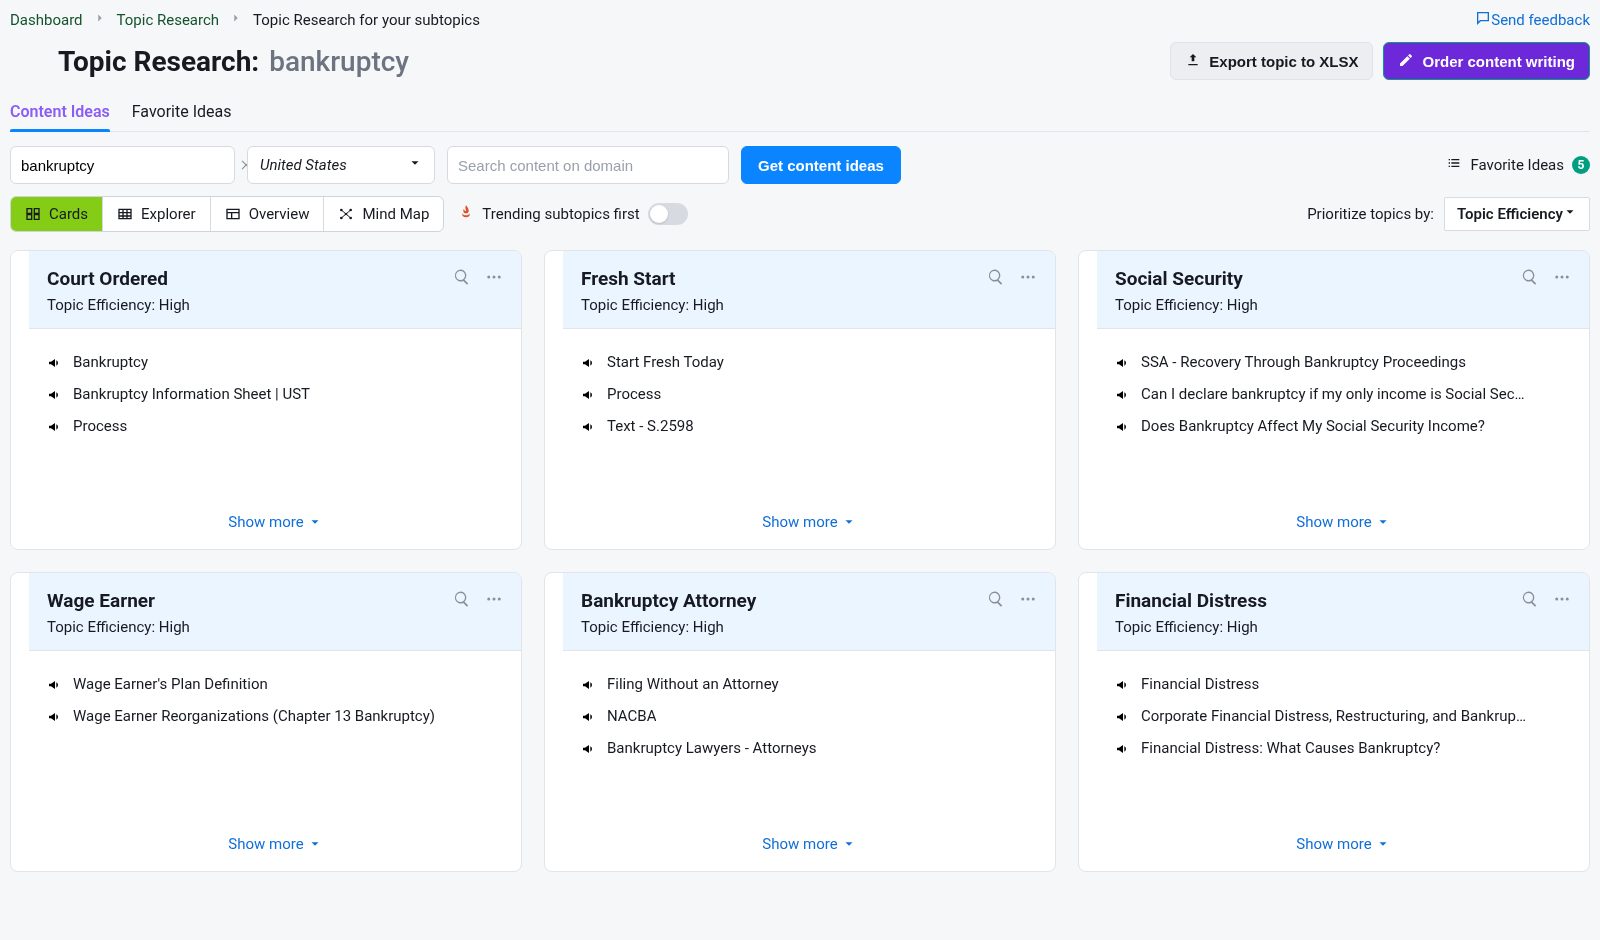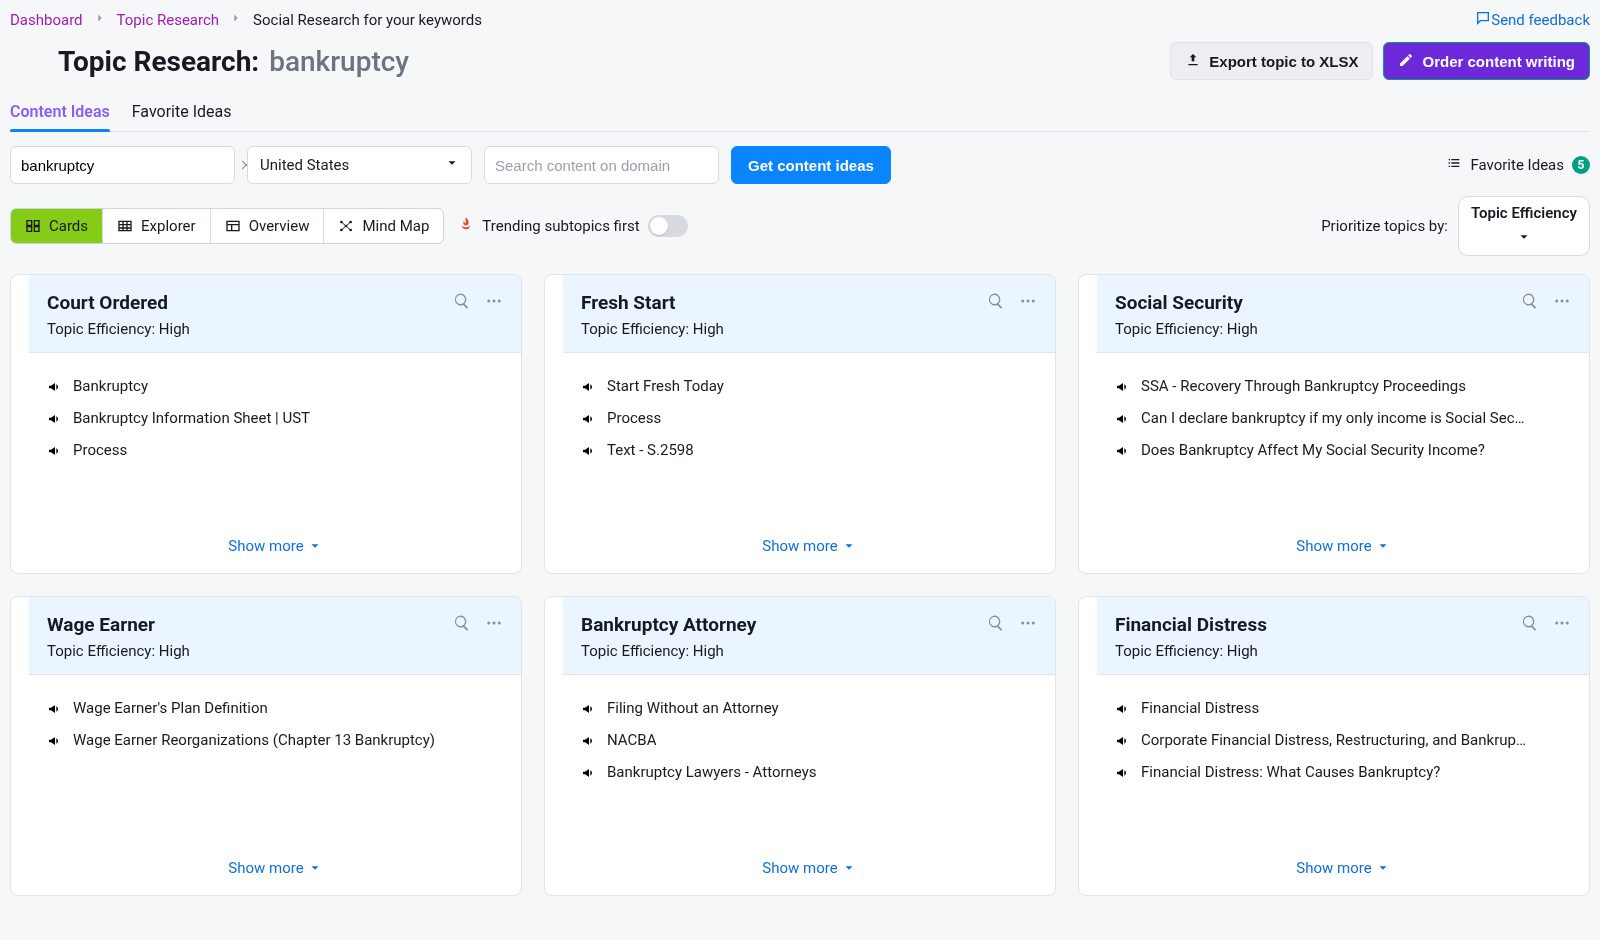--- a/index.html
+++ b/index.html
@@ -2,21 +2,21 @@
 <html><head>
 <meta charset="utf-8">
 <style>
   * { box-sizing: border-box; margin: 0; padding: 0; }
   body { font-family: -apple-system, BlinkMacSystemFont, "Segoe UI", Roboto, Helvetica, Arial, sans-serif; background: #f6f7f8; color: #171a22; font-size: 14px; width: 1600px; }
   .wrap { padding: 0 10px 20px 10px; }
 
   
   .crumbs { display: flex; align-items: center; justify-content: space-between; padding: 10px 0 6px; }
   .crumb-left { display: flex; align-items: center; gap: 10px; color: #6c7381; font-size: 15px; }
-  .crumb-link { color: #a21caf; cursor: pointer; }
+  .crumb-link { color: #14532d; cursor: pointer; }
   .crumb-current { color: #171a22; }
   .chev { color: #9aa0ab; }
   .feedback { display: flex; align-items: center; color: #116fd8; cursor: pointer; font-size: 15px; }
 
   
   .titlerow { display: flex; align-items: center; justify-content: space-between; padding: 6px 0 14px; }
   .titlerow h1 { font-size: 28px; font-weight: 700; display: flex; gap: 10px; margin-left: 48px; }
   .titlerow h1 .kw { color: #6c7381; font-weight: 500; }
   .title-actions { display: flex; gap: 10px; }
   .btn { display: inline-flex; align-items: center; gap: 8px; border-radius: 6px; padding: 9px 14px; font-size: 15px; font-weight: 600; cursor: pointer; line-height: 1; }
@@ -28,42 +28,42 @@
   .tab { padding: 8px 0 10px; font-size: 16px; color: #171a22; cursor: pointer; position: relative; }
   .tab.active { color: #8b5cf6; font-weight: 600; }
   .tab.active::after { content: ""; position: absolute; left: 0; right: 0; bottom: -1px; height: 3px; background: #0b84ff; border-radius: 2px 2px 0 0; }
 
   
   .filters { display: flex; align-items: center; gap: 12px; padding: 14px 0 12px; }
   .input-box { display: flex; align-items: center; background: #fff; border: 1px solid #d7dbe1; border-radius: 6px; height: 38px; }
   .kw-input { width: 225px; }
   .kw-input input { border: none; outline: none; font-size: 15px; padding: 0 10px; flex: 1; background: transparent; height: 100%; }
   .kw-input .clear { padding: 0 10px; color: #8a8f99; cursor: pointer; font-size: 18px; }
-  .country { width: 225px; padding: 0 12px; font-size: 15px; justify-content: space-between; cursor: pointer; }
-  .domain-input { width: 235px; }
+  .country { width: 188px; padding: 0 12px; font-size: 15px; justify-content: space-between; cursor: pointer; font-style: italic; }
+  .domain-input { width: 282px; }
   .domain-input input { border: none; outline: none; font-size: 15px; padding: 0 10px; flex: 1; background: transparent; height: 100%; color: #171a22; }
   .domain-input input::placeholder { color: #9aa0ab; }
   .btn-blue { background: #0b84ff; color: #fff; border: 1px solid #0b84ff; font-weight: 600; padding: 0 16px; height: 38px; }
   .fav-link { display: flex; align-items: center; gap: 8px; font-size: 15px; color: #171a22; cursor: pointer; }
   .badge { background: #009f81; color: #fff; border-radius: 9px; min-width: 18px; height: 18px; font-size: 12px; font-weight: 700; display: inline-flex; align-items: center; justify-content: center; padding: 0 5px; }
   .spacer { flex: 1; }
 
   
   .viewrow { display: flex; align-items: center; gap: 14px; }
   .seggroup { display: flex; border: 1px solid #cfd4dc; border-radius: 6px; overflow: hidden; background: #fff; }
   .seg { display: flex; align-items: center; gap: 8px; padding: 8px 14px; font-size: 15px; cursor: pointer; border-right: 1px solid #d7dbe1; color: #171a22; }
   .seg:last-child { border-right: none; }
   .seg.active { background: #84cc16; }
   .seg svg { display: block; }
   .trend { display: flex; align-items: center; gap: 8px; font-size: 15px; color: #171a22; }
   .fire { color: #e04e2b; }
   .switch { width: 40px; height: 22px; background: #d7dbe1; border-radius: 11px; position: relative; cursor: pointer; }
   .switch::after { content: ""; position: absolute; width: 18px; height: 18px; border-radius: 50%; background: #fff; top: 2px; left: 2px; box-shadow: 0 1px 2px rgba(0,0,0,.15); }
   .prioritize { display: flex; align-items: center; gap: 10px; font-size: 15px; color: #171a22; }
-  .select-pill { display: inline-flex; align-items: center; gap: 8px; background: #fff; border: 1px solid #d7dbe1; border-radius: 10px; padding: 7px 12px; cursor: pointer; font-weight: 600; flex-direction: column; }
+  .select-pill { display: inline-flex; align-items: center; background: #fff; border: 1px solid #d7dbe1; border-radius: 2px; padding: 7px 12px; cursor: pointer; font-weight: 600; }
 
   
   .grid { display: grid; grid-template-columns: repeat(3, 1fr); gap: 22px; margin-top: 18px; }
   .card { background: #fff; border: 1px solid #e1e4e8; border-radius: 8px; overflow: hidden; display: flex; flex-direction: column; min-height: 300px; padding-left: 18px; }
   .card-head { background: #ebf5ff; padding: 16px 18px 14px; border-bottom: 1px solid #e1e4e8; display: flex; flex-direction: column; gap: 6px; position: relative; }
   .card-title-row { display: flex; align-items: center; justify-content: space-between; gap: 10px; }
   .card-title { font-size: 19px; font-weight: 700; color: #171a22; }
   .card-icons { display: flex; align-items: center; gap: 14px; color: #8a8f99; }
   .card-icons span { cursor: pointer; }
   .card-eff { font-size: 15px; color: #171a22; }
@@ -143,21 +143,21 @@
   <div class="crumbs">
     <div class="crumb-left">
       <span class="crumb-link">Dashboard</span>
       <span class="chev"><svg class="ico14">
             <use href="#i-chev-right"></use>
           </svg></span>
       <span class="crumb-link">Topic Research</span>
       <span class="chev"><svg class="ico14">
             <use href="#i-chev-right"></use>
           </svg></span>
-      <span class="crumb-current">Social Research for your keywords</span>
+      <span class="crumb-current">Topic Research for your subtopics</span>
     </div>
     <div class="feedback">
       <span><svg class="ico16">
             <use href="#i-feedback"></use>
           </svg></span>
       <span>Send feedback</span>
     </div>
   </div>
 
   <div class="titlerow">

